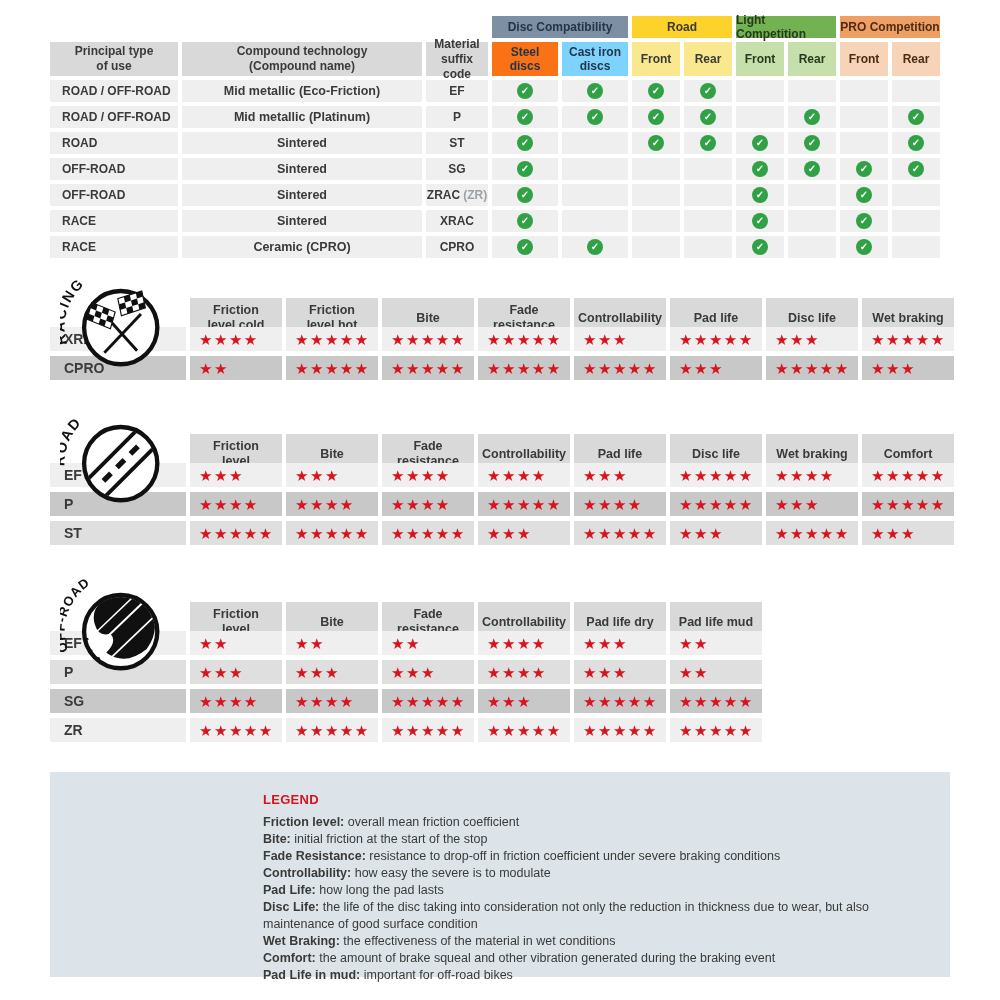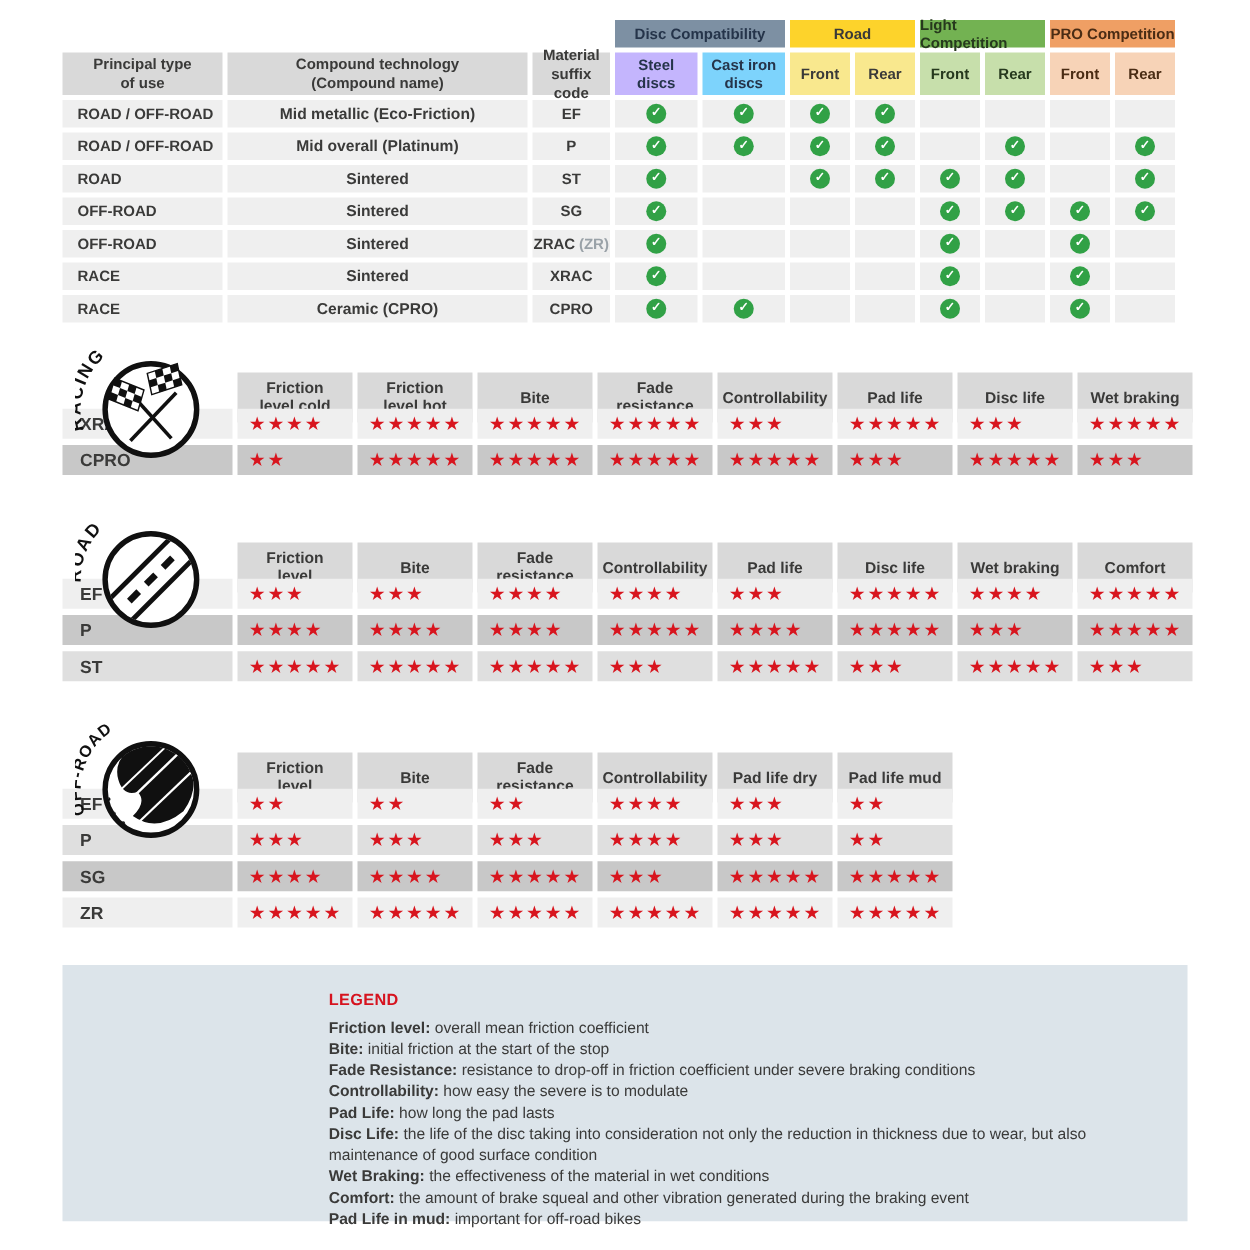--- a/index.html
+++ b/index.html
@@ -68,21 +68,21 @@
       <div class="tt-group" style="background: rgb(125, 144, 163); color: rgb(37, 52, 74); grid-column: 4 / span 2;">Disc Compatibility</div>
       <div class="tt-group" style="background: rgb(253, 211, 43); color: rgb(58, 58, 57); grid-column: 6 / span 2;">Road</div>
       <div class="tt-group" style="background: rgb(115, 178, 82); color: rgb(38, 57, 29); grid-column: 8 / span 2;">Light Competition</div>
       <div class="tt-group" style="background: rgb(239, 159, 100); color: rgb(74, 44, 20); grid-column: 10 / span 2;">PRO Competition</div>
       <div class="tt-h">Principal type
 of use</div>
       <div class="tt-h">Compound technology
 (Compound name)</div>
       <div class="tt-h">Material
 suffix code</div>
-      <div class="tt-sub" style="background: #c4b5fd; color: rgb(37, 52, 74);">Steel
+      <div class="tt-sub" style="background: #f97316; color: rgb(37, 52, 74);">Steel
 discs</div>
       <div class="tt-sub" style="background: #7dd3fc; color: rgb(37, 52, 74);">Cast iron
 discs</div>
       <div class="tt-sub" style="background: rgb(249, 232, 142); color: rgb(58, 58, 57);">Front</div>
       <div class="tt-sub" style="background: rgb(249, 232, 142); color: rgb(58, 58, 57);">Rear</div>
       <div class="tt-sub" style="background: rgb(199, 223, 171); color: rgb(38, 57, 29);">Front</div>
       <div class="tt-sub" style="background: rgb(199, 223, 171); color: rgb(38, 57, 29);">Rear</div>
       <div class="tt-sub" style="background: rgb(247, 211, 183); color: rgb(74, 44, 20);">Front</div>
       <div class="tt-sub" style="background: rgb(247, 211, 183); color: rgb(74, 44, 20);">Rear</div>
       <div class="tt-use">ROAD / OFF-ROAD</div>
@@ -98,21 +98,21 @@
         <span class="check">✓</span>
       </div>
       <div class="tt-check">
         <span class="check">✓</span>
       </div>
       <div class="tt-check"></div>
       <div class="tt-check"></div>
       <div class="tt-check"></div>
       <div class="tt-check"></div>
       <div class="tt-use">ROAD / OFF-ROAD</div>
-      <div class="tt-comp">Mid overall (Platinum)</div>
+      <div class="tt-comp">Mid metallic (Platinum)</div>
       <div class="tt-code">P</div>
       <div class="tt-check">
         <span class="check">✓</span>
       </div>
       <div class="tt-check">
         <span class="check">✓</span>
       </div>
       <div class="tt-check">
         <span class="check">✓</span>
       </div>

